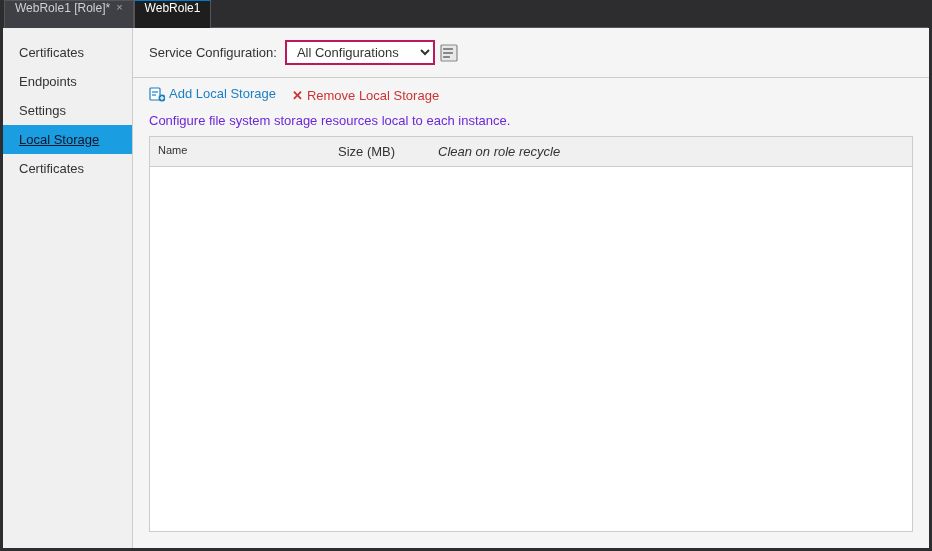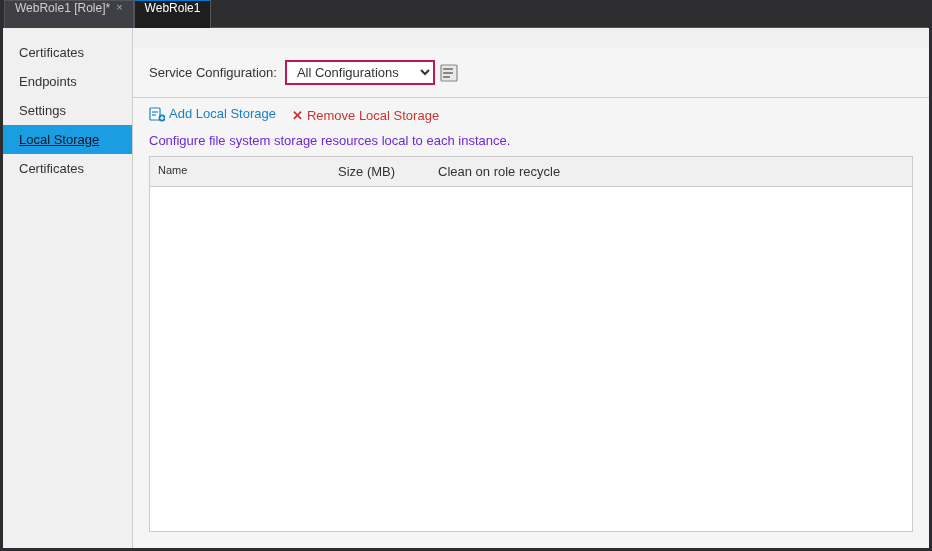--- a/index.html
+++ b/index.html
@@ -94,21 +94,20 @@
       text-decoration: underline;
     }
 
     
     .content {
       flex: 1;
       background: #f5f5f5;
       display: flex;
       flex-direction: column;
       padding: 0;
-      margin-top: 20px;
     }
 
     
     .service-config-row {
       display: flex;
       align-items: center;
       padding: 12px 16px;
       gap: 8px;
       border-bottom: 1px solid #ccc;
       background: #f5f5f5;
@@ -208,20 +207,21 @@
       color: #333;
       font-size: 13px;
     }
 
     .col-clean {
       flex: 1;
       padding: 3px 8px;
       font-weight: normal;
       color: #333;
       font-size: 13px;
+      font-style: italic;
     }
 
     .table-body {
       min-height: 280px;
       background: #fff;
     }
   </style>
 </head>
 <body>
 

